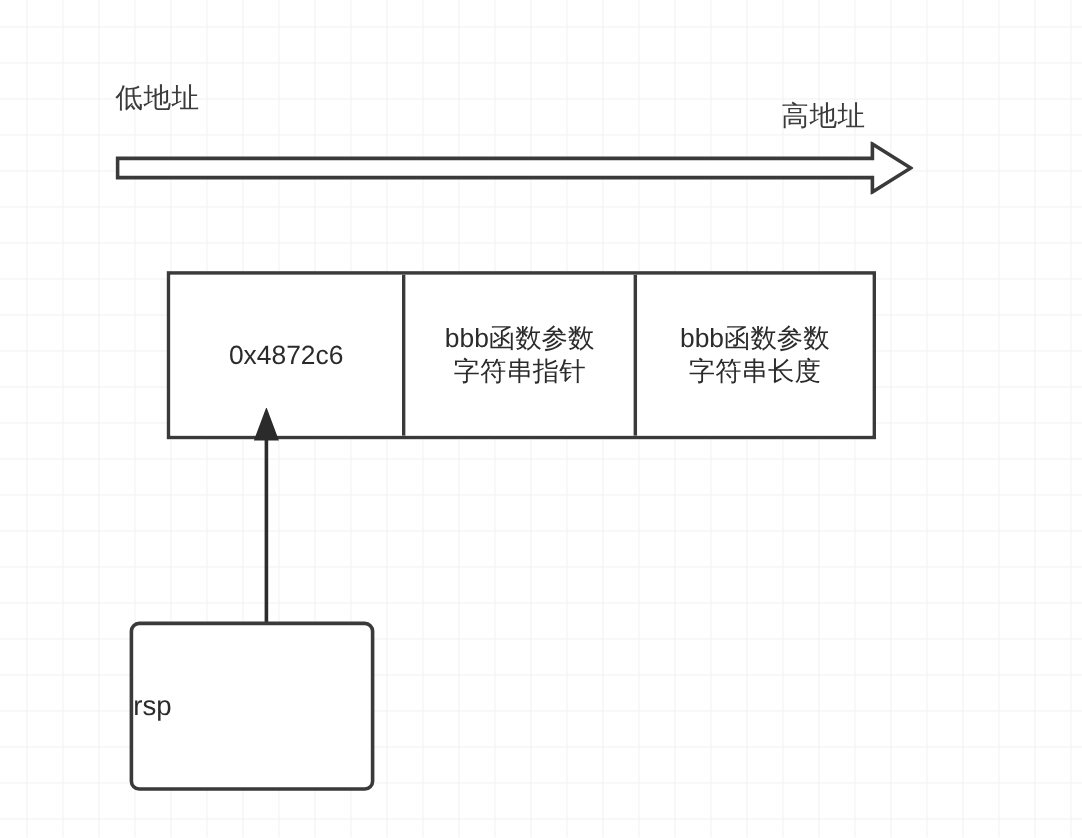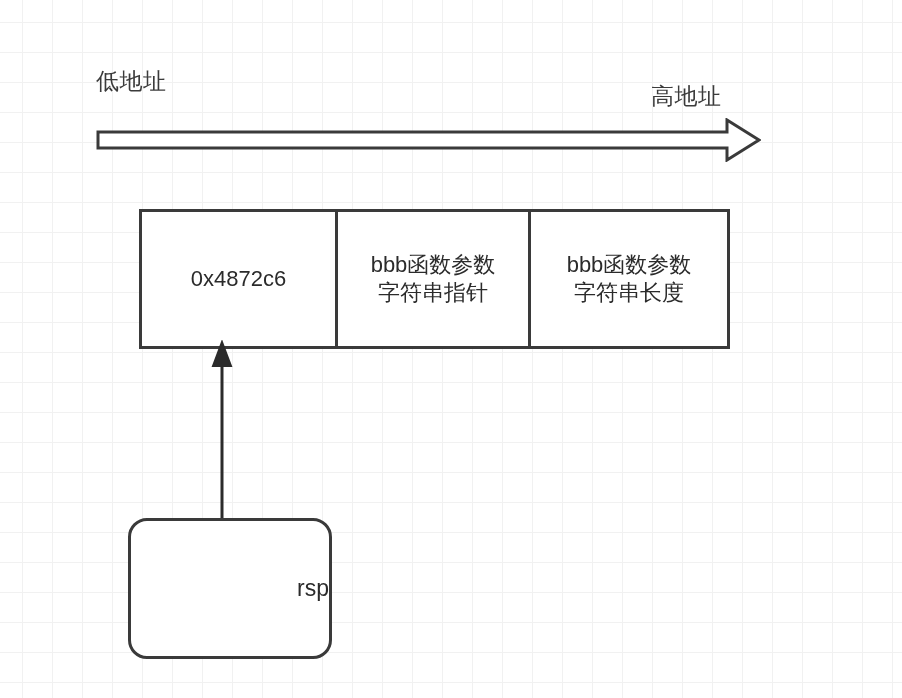--- a/index.html
+++ b/index.html
@@ -45,21 +45,21 @@
     left: 96px;
     top: 118px;
     width: 665px;
     height: 44px;
   }
 
   
   #stack-table {
     position: absolute;
     left: 139px;
-    top: 209px;
+    top: 226px;
     width: 591px;
     height: 140px;
     box-sizing: border-box;
     display: flex;
     border: 3px solid #3a3a3a;
     background: #ffffff;
   }
   .cell {
     box-sizing: border-box;
     display: flex;
@@ -72,31 +72,31 @@
     background: #ffffff;
     white-space: pre-line;
   }
   #cell-0 { width: 196px; border-right: 3px solid #3a3a3a; }
   #cell-1 { width: 193px; border-right: 3px solid #3a3a3a; }
   #cell-2 { flex: 1 1 auto; }
 
   
   #rsp-box {
     position: absolute;
-    left: 128px;
+    left: 108px;
     top: 518px;
     width: 204px;
     height: 141px;
     box-sizing: border-box;
     border: 3px solid #3a3a3a;
-    border-radius: 19px;
+    border-radius: 8px;
     background: #ffffff;
     display: flex;
     align-items: center;
-    justify-content: flex-end;
+    justify-content: flex-start;
   }
   #rsp-label {
     font-size: 23px;
     color: #2b2b2b;
     line-height: 1;
   }
 
   
   #rsp-connector {
     position: absolute;

